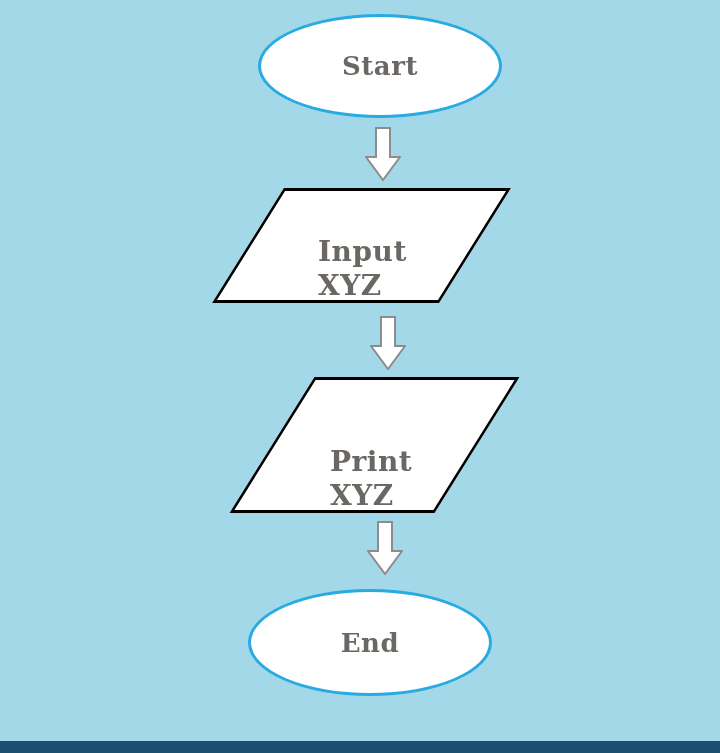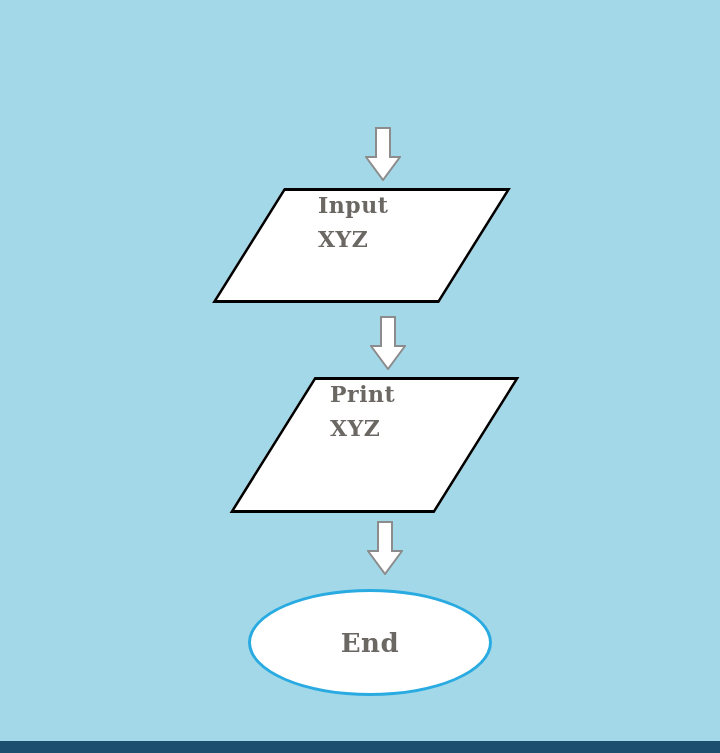--- a/index.html
+++ b/index.html
@@ -53,24 +53,24 @@
     border: 3px solid var(--io-border, #000000);
     transform: skewX(-32deg);
     box-sizing: border-box;
   }
 
   .io-label {
     position: absolute;
     inset: 0;
     display: flex;
     flex-direction: column;
-    justify-content: flex-start;
+    justify-content: flex-end;
     align-items: flex-start;
     font-weight: bold;
-    font-size: 22px;
+    font-size: 28px;
     line-height: 34px;
     letter-spacing: 0.5px;
     color: var(--text, #6b6864);
   }
   .io-node.input .io-label { padding-left: 70px; }
   .io-node.print .io-label { padding-left: 58px; }
 
   
   .arrow {
     position: absolute;
@@ -95,20 +95,23 @@
     bottom: 0;
     height: 12px;
     background: var(--bottom-bar, #1c4e70);
   }
 </style>
 </head>
 <body>
 
 <div class="canvas">
 
+  <div class="node-terminator start">
+    <span class="terminator-label">Start</span>
+  </div>
 
   <div class="arrow a1">
     <svg viewBox="0 0 36 54" aria-hidden="true">
       <path d="M11 1 H25 V30 H35 L18 53 L1 30 H11 Z"></path>
     </svg>
   </div>
 
   <div class="io-node input">
     <div class="io-shape"></div>
     <div class="io-label">

